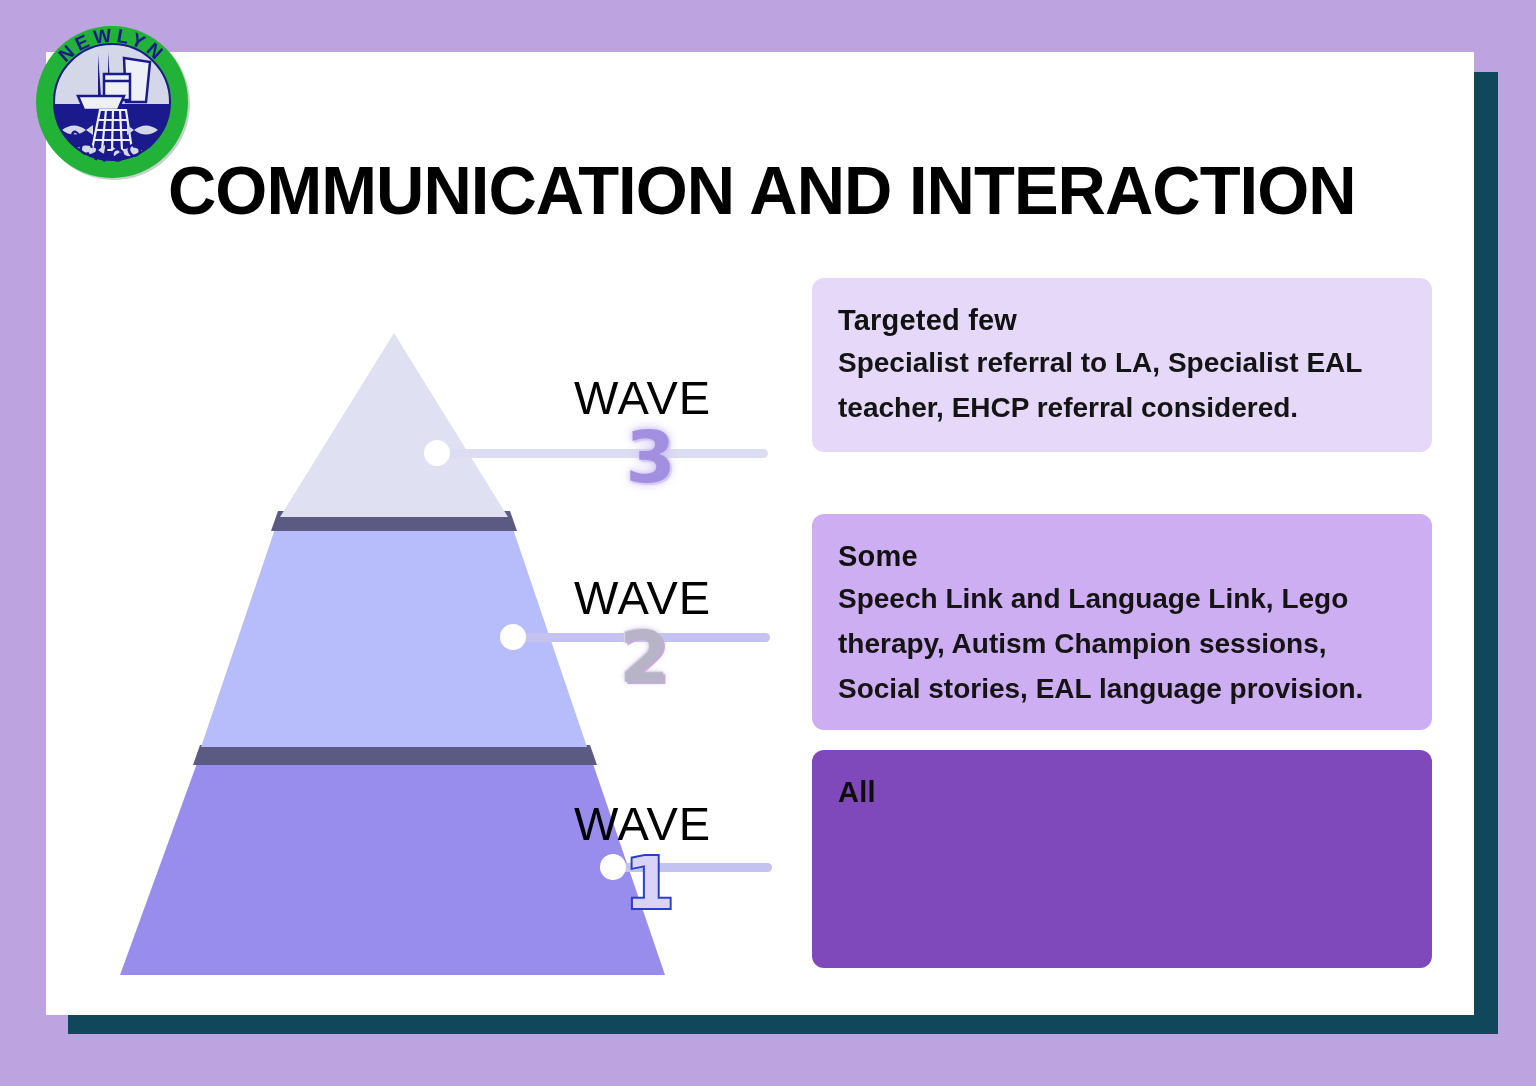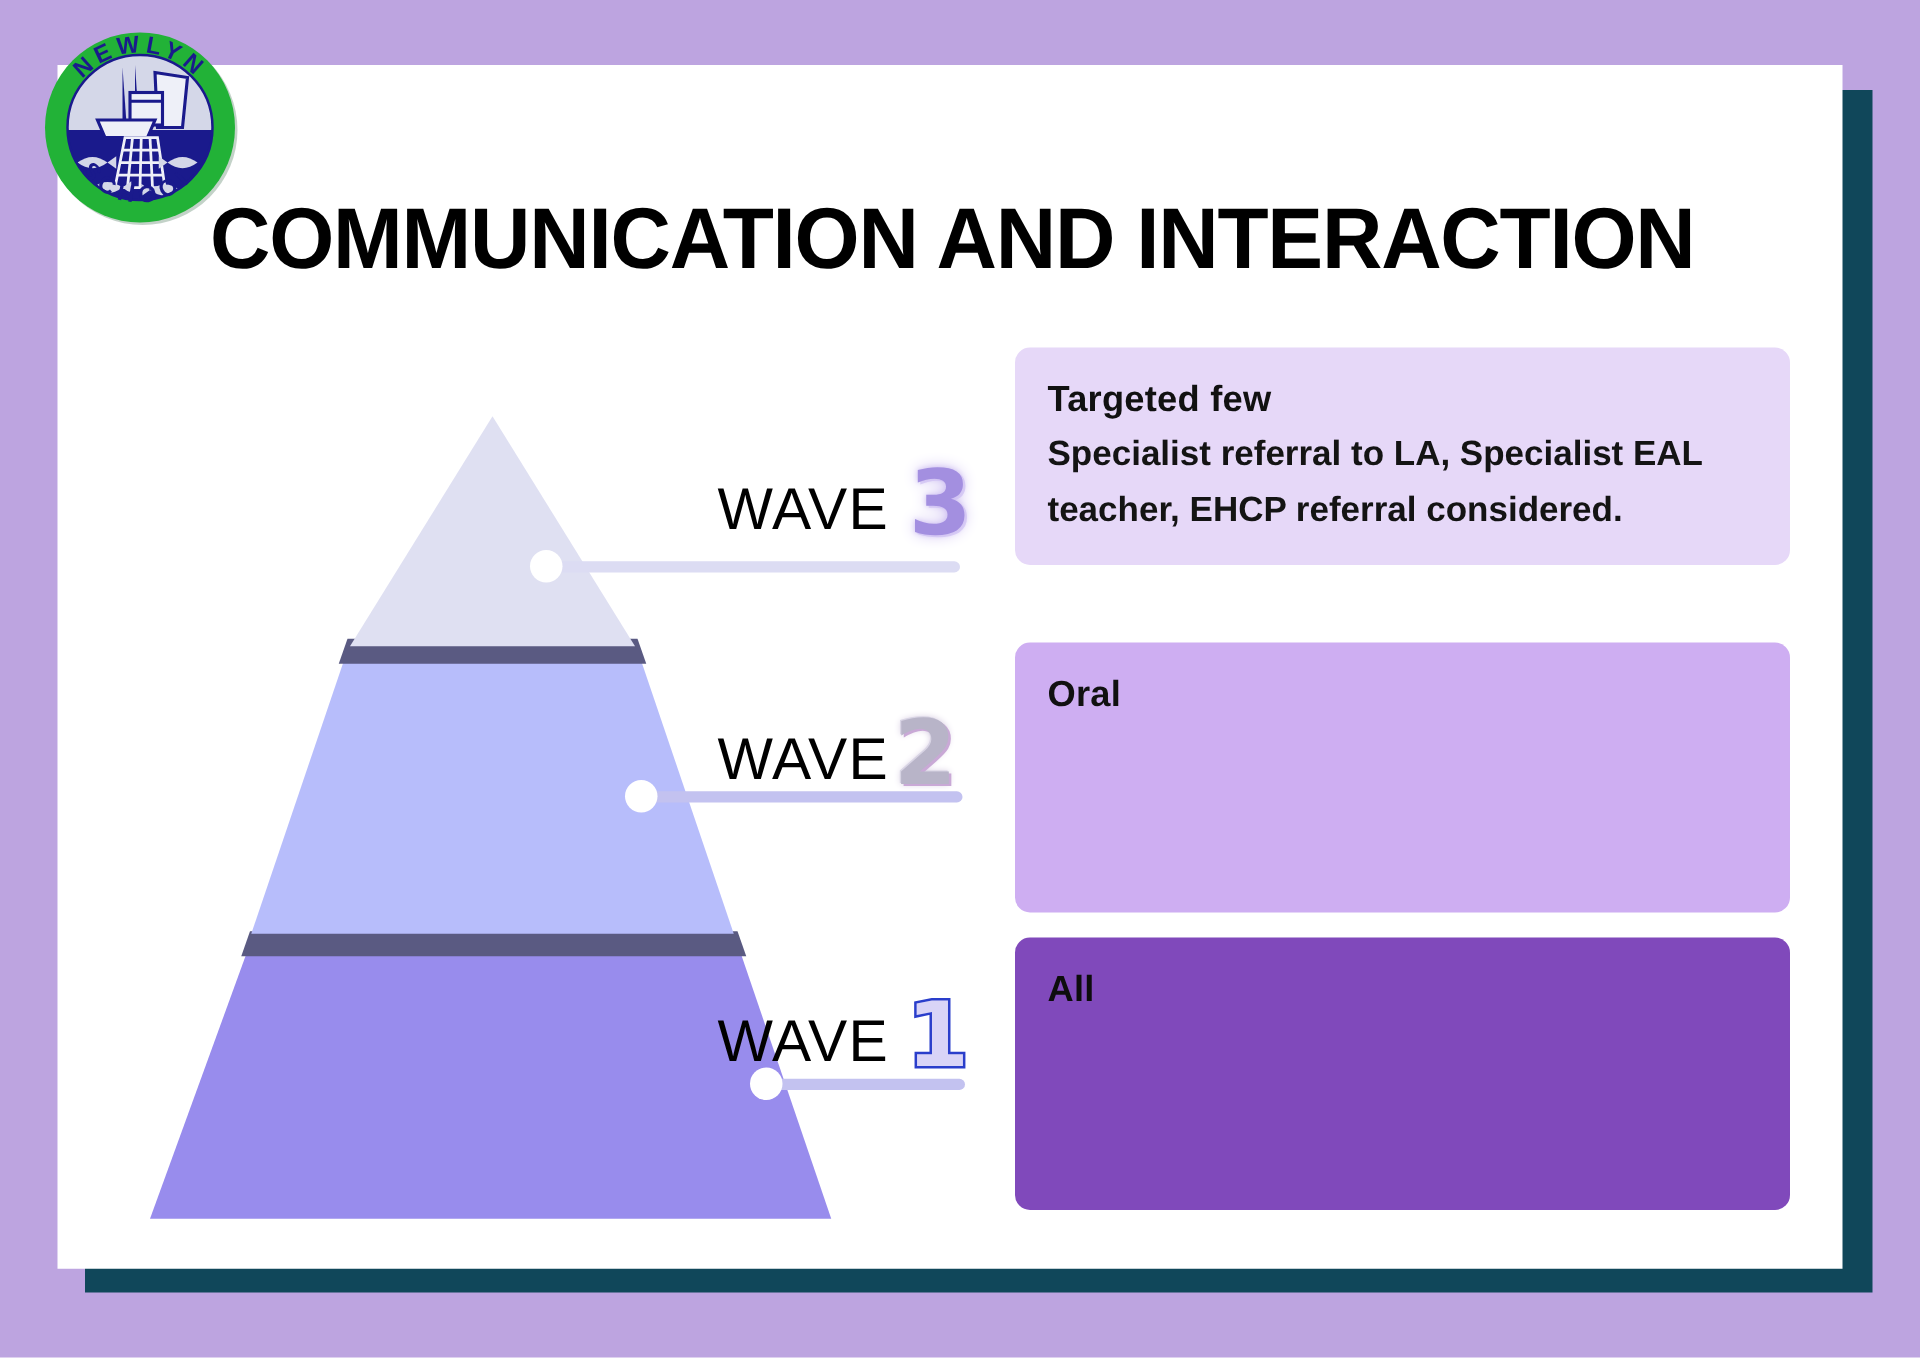--- a/index.html
+++ b/index.html
@@ -74,20 +74,21 @@
     z-index: 5;
   }
 
   
   .wave-label {
     position: absolute;
     display: flex;
     align-items: center;
     z-index: 15;
     white-space: nowrap;
+    flex-direction: column;
   }
   .wave-word {
     font-size: 47px;
     font-weight: 400;
     color: #000000;
     letter-spacing: 1px;
     font-family: "Liberation Sans", sans-serif;
   }
   .wave-num {
     font-size: 72px;
@@ -276,17 +277,18 @@
 <div class="wave-label wl-1">
   <span class="wave-word">WAVE</span>
   <span class="wave-num n1">1</span>
 </div>
 
 <div class="info-card card-1">
   <div class="info-title">Targeted few</div>
   <div class="info-body">Specialist referral to LA, Specialist EAL teacher, EHCP referral considered.</div>
 </div>
 <div class="info-card card-2">
-  <div class="info-title">Oral</div>
+  <div class="info-title">Some</div>
+  <div class="info-body">Speech Link and Language Link, Lego therapy, Autism Champion sessions, Social stories, EAL language provision.</div>
 </div>
 <div class="info-card card-3">
   <div class="info-title">All</div>
 </div>
 
 </body></html>

